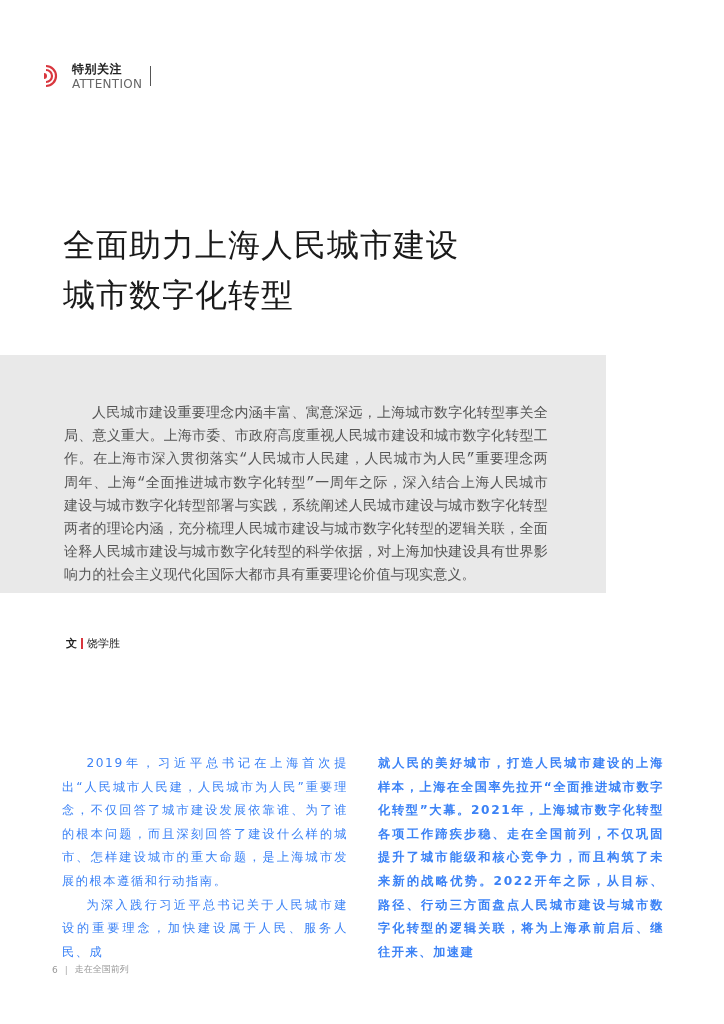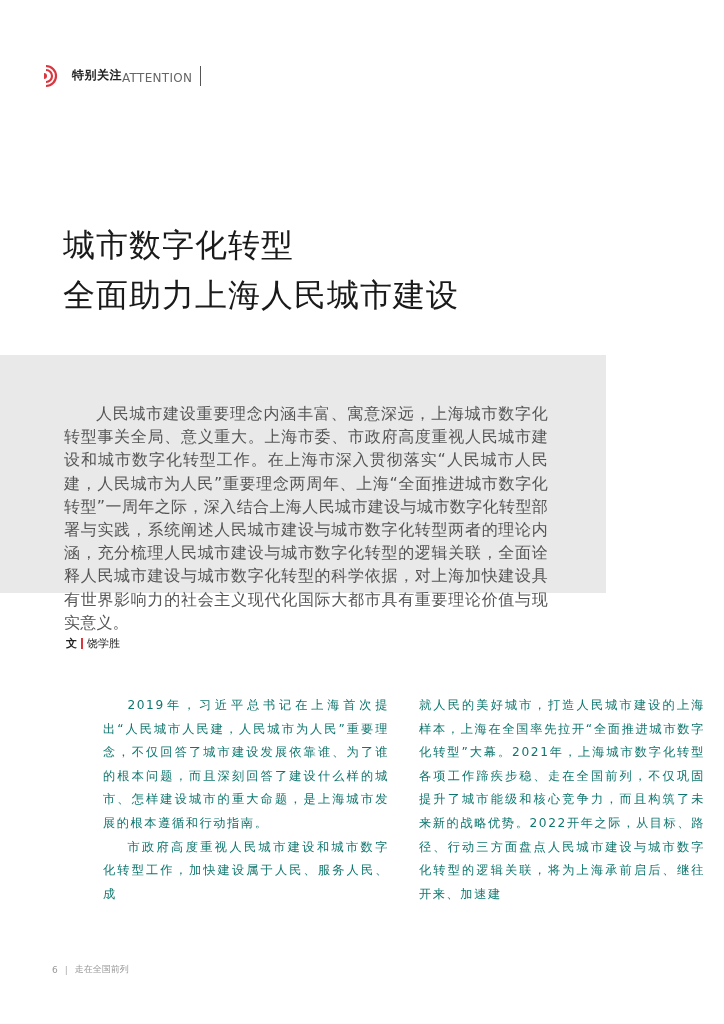--- a/index.html
+++ b/index.html
@@ -6,56 +6,56 @@
     body {
       width: 724px; height: 1024px; position: relative; overflow: hidden;
       font-family: "DejaVu Sans", "Liberation Sans", sans-serif;
       color: #222;
     }
     .header {
       position: absolute; left: 44px; top: 62px; height: 28px;
       display: flex; align-items: center;
     }
     .logo-icon { width: 22px; height: 26px; margin-right: 6px; }
-    .header-text { display: flex; flex-direction: row; line-height: 1; }
+    .header-text { display: flex; flex-direction: column; line-height: 1; }
     .header-cn { font-size: 12px; font-weight: bold; color: #222; letter-spacing: 0.5px; }
     .header-en { font-size: 12px; color: #666; margin-top: 3px; letter-spacing: 0.3px; }
     .header-bar { width: 1px; height: 20px; background: #555; margin-left: 8px; }
 
     .title {
       position: absolute; left: 63px; top: 220px;
       font-size: 32px; line-height: 50px; color: #1a1a1a; font-weight: normal;
       letter-spacing: 1px;
     }
     .title div { white-space: nowrap; }
 
     .abstract-box {
       position: absolute; left: 0; top: 355px; width: 606px; height: 238px;
       background: #e9e9e9;
     }
     .abstract-text {
       position: absolute; left: 64px; top: 402px; width: 484px;
-      font-size: 16px; line-height: 23.2px; color: #555;
-      text-indent: 2em; text-align: justify; letter-spacing: 0.2px;
+      font-size: 14px; line-height: 23.2px; color: #555;
+      text-indent: 2em; text-align: justify; letter-spacing: 0.2px; font-family: Liberation Mono, monospace;
     }
 
     .byline {
       position: absolute; left: 66px; top: 636px;
       font-size: 11px; color: #222; display: flex; align-items: center;
     }
     .byline-label { font-weight: bold; }
     .byline-bar { width: 2px; height: 11px; background: #d9363e; margin: 0 4px; }
 
     .col {
-      position: absolute; top: 694px; width: 286px;
-      font-size: 12.2px; line-height: 23.6px; color: #0f766e;
-      text-align: justify; letter-spacing: 1.6px; margin-left: 41px;
+      position: absolute; top: 752px; width: 286px;
+      font-size: 12.2px; line-height: 23.6px; color: #3b82f6;
+      text-align: justify; letter-spacing: 1.6px;
     }
     .col-left { left: 62px; }
-    .col-right { left: 378px; }
+    .col-right { left: 378px; font-weight: bold; }
     .para-indent { text-indent: 2em; margin: 0; }
     .para-noindent { margin: 0; }
 
     .footer {
       position: absolute; left: 52px; top: 963px;
       font-size: 9px; color: #999; display: flex; align-items: center;
     }
     .footer-sep { margin: 0 7px; color: #aaa; }
   </style>
 </head>
@@ -68,36 +68,36 @@
     <path d="M0 10 A3 3 0 0 1 0 16 Z" fill="#d9363e"></path>
   </svg>
   <div class="header-text">
     <span class="header-cn">特别关注</span>
     <span class="header-en">ATTENTION</span>
   </div>
   <div class="header-bar"></div>
 </div>
 
 <div class="title">
+  <div>全面助力上海人民城市建设</div>
   <div>城市数字化转型</div>
-  <div>全面助力上海人民城市建设</div>
 </div>
 
 <div class="abstract-box"></div>
 <div class="abstract-text">人民城市建设重要理念内涵丰富、寓意深远，上海城市数字化转型事关全局、意义重大。上海市委、市政府高度重视人民城市建设和城市数字化转型工作。在上海市深入贯彻落实“人民城市人民建，人民城市为人民”重要理念两周年、上海“全面推进城市数字化转型”一周年之际，深入结合上海人民城市建设与城市数字化转型部署与实践，系统阐述人民城市建设与城市数字化转型两者的理论内涵，充分梳理人民城市建设与城市数字化转型的逻辑关联，全面诠释人民城市建设与城市数字化转型的科学依据，对上海加快建设具有世界影响力的社会主义现代化国际大都市具有重要理论价值与现实意义。</div>
 
 <div class="byline">
   <span class="byline-label">文</span>
   <span class="byline-bar"></span>
   <span>饶学胜</span>
 </div>
 
 <div class="col col-left">
   <p class="para-indent">2019年，习近平总书记在上海首次提出“人民城市人民建，人民城市为人民”重要理念，不仅回答了城市建设发展依靠谁、为了谁的根本问题，而且深刻回答了建设什么样的城市、怎样建设城市的重大命题，是上海城市发展的根本遵循和行动指南。</p>
-  <p class="para-indent">市政府高度重视人民城市建设和城市数字化转型工作，加快建设属于人民、服务人民、成</p>
+  <p class="para-indent">为深入践行习近平总书记关于人民城市建设的重要理念，加快建设属于人民、服务人民、成</p>
 </div>
 
 <div class="col col-right">
   <p class="para-noindent">就人民的美好城市，打造人民城市建设的上海样本，上海在全国率先拉开“全面推进城市数字化转型”大幕。2021年，上海城市数字化转型各项工作蹄疾步稳、走在全国前列，不仅巩固提升了城市能级和核心竞争力，而且构筑了未来新的战略优势。2022开年之际，从目标、路径、行动三方面盘点人民城市建设与城市数字化转型的逻辑关联，将为上海承前启后、继往开来、加速建</p>
 </div>
 
 <div class="footer">
   <span>6</span>
   <span class="footer-sep">|</span>
   <span>走在全国前列</span>

